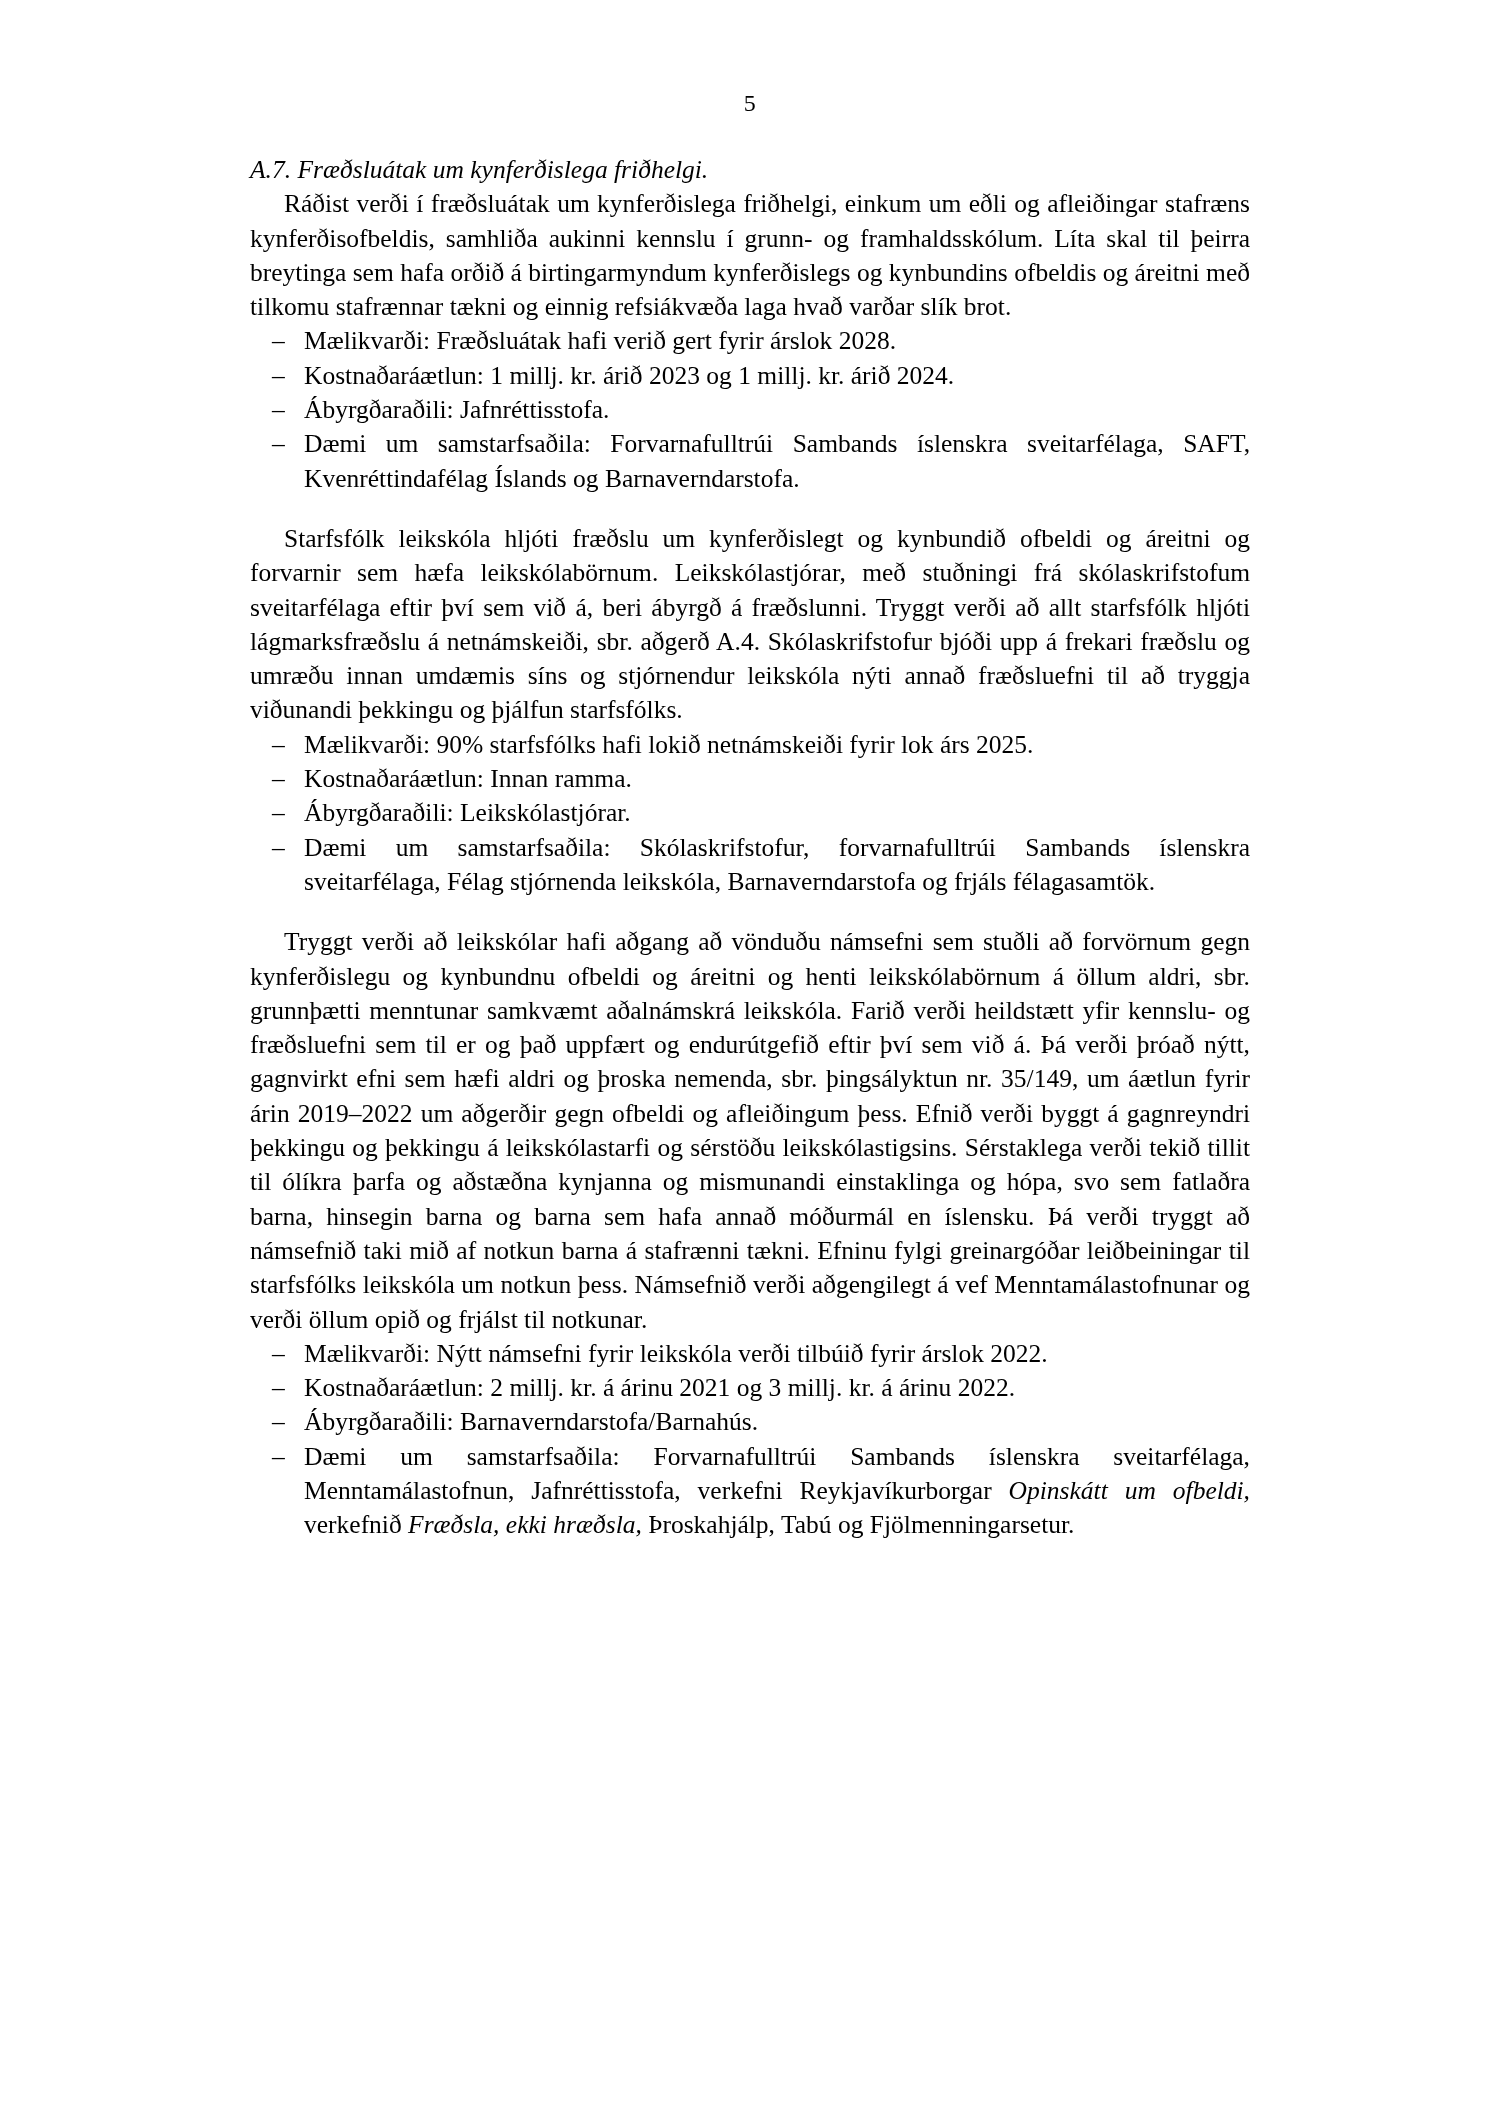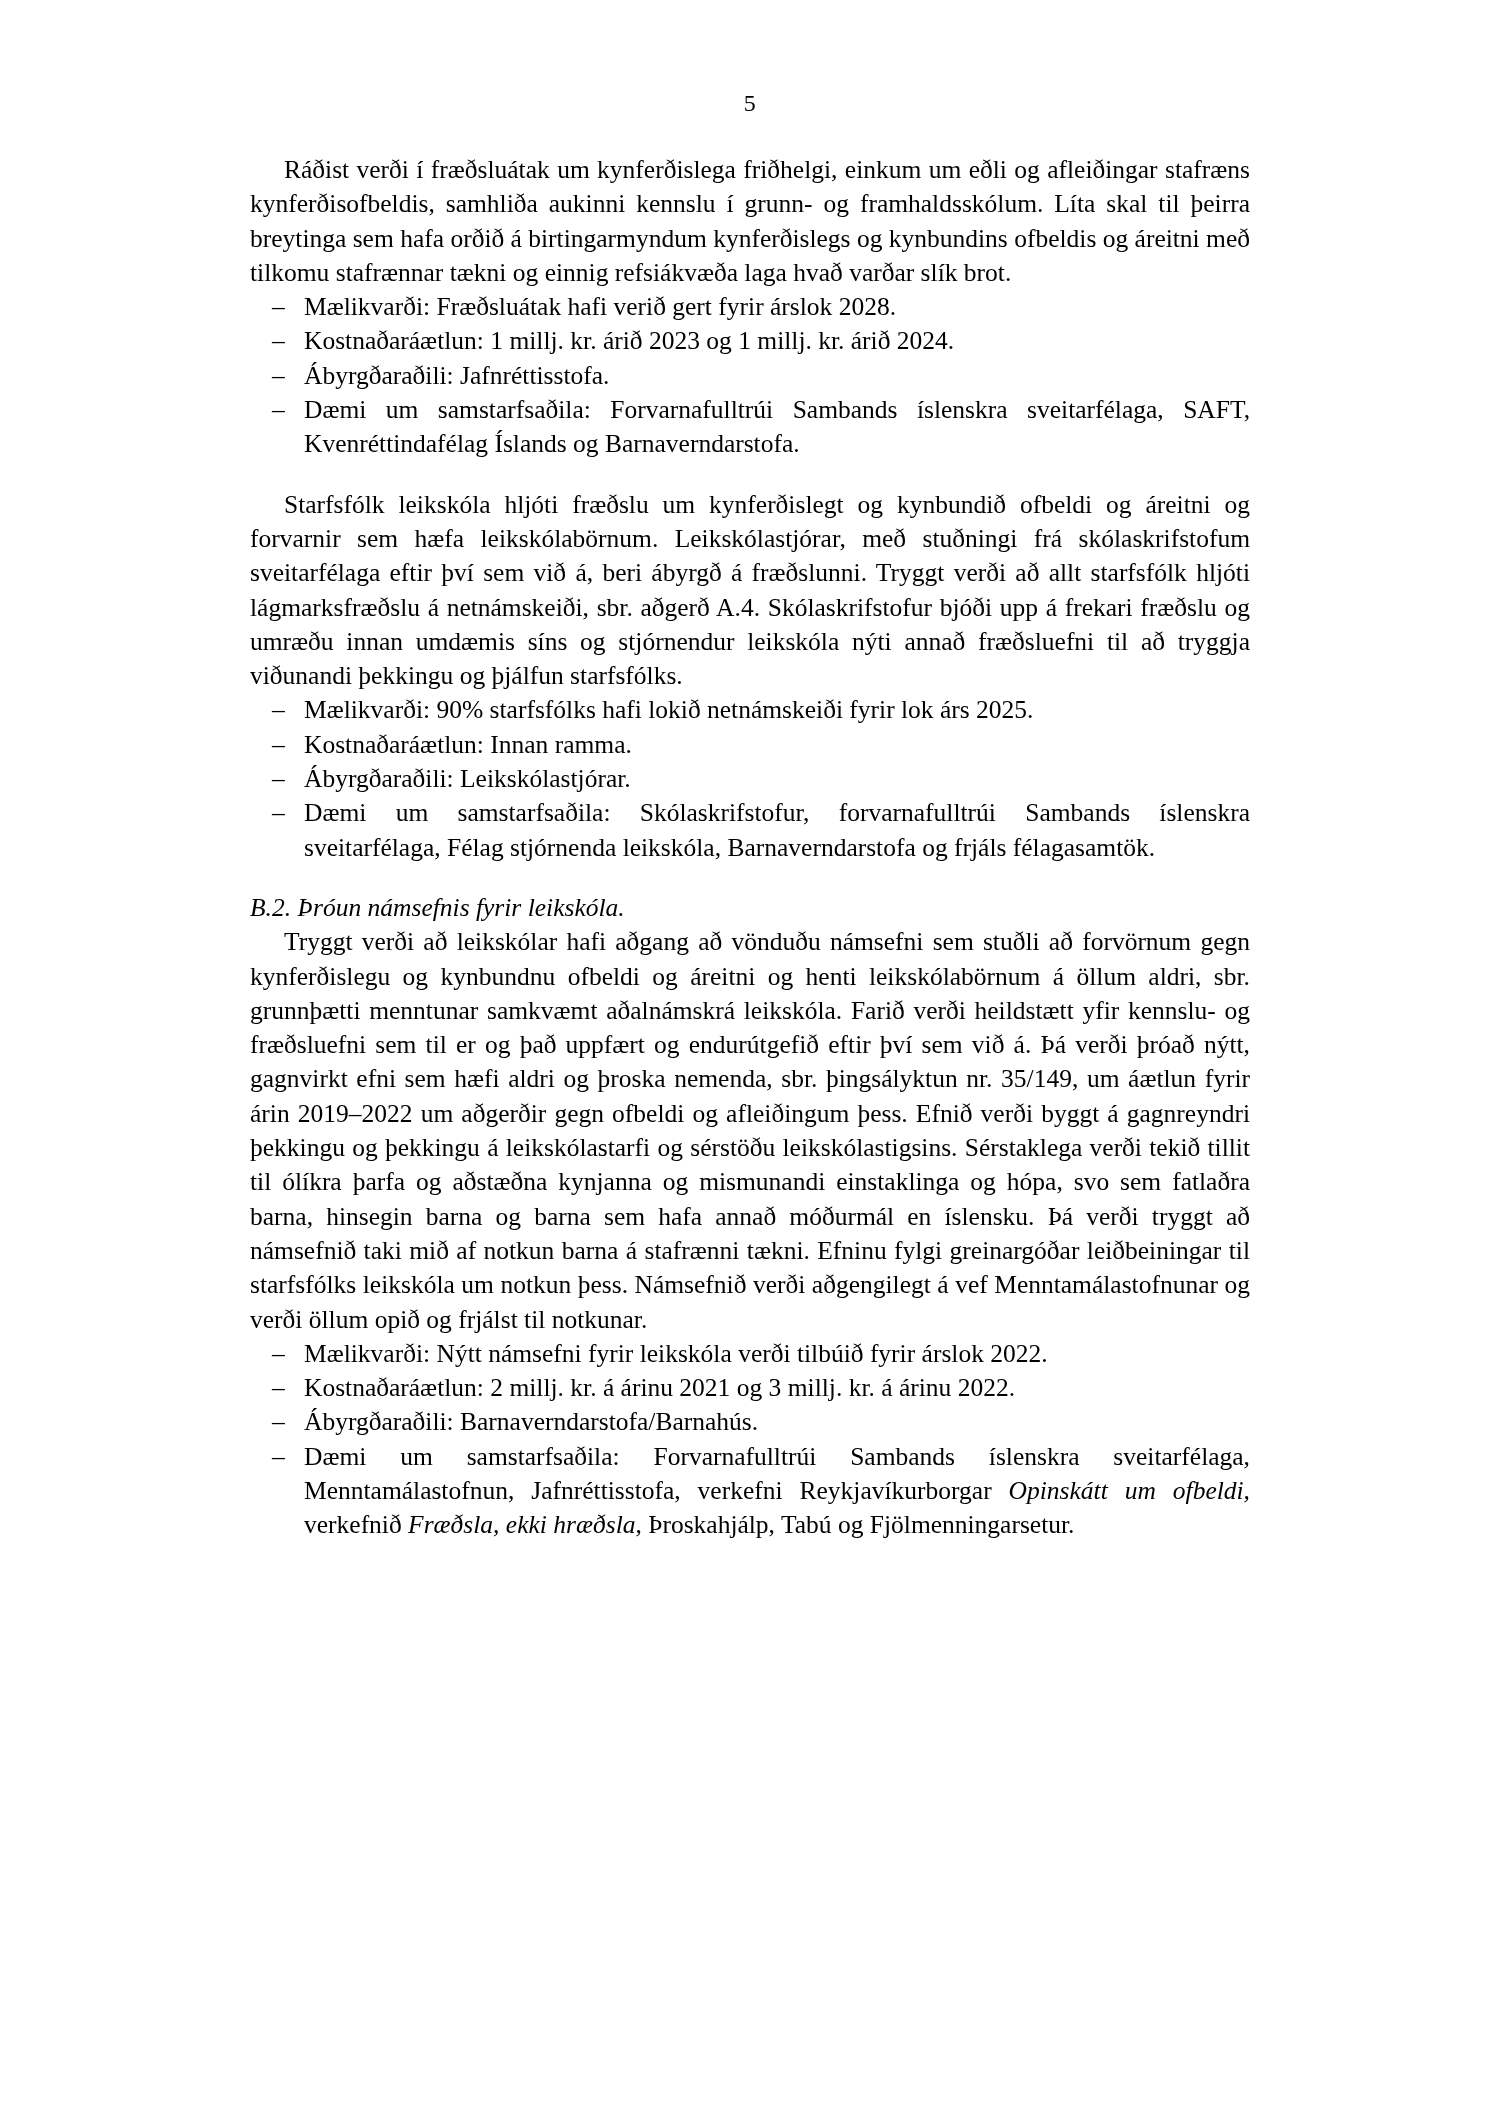--- a/index.html
+++ b/index.html
@@ -76,20 +76,21 @@
   .it { font-style: italic; margin-top: 35px; }
 </style>
 </head>
 <body>
 
 <div class="page">
   <div class="content">
 
     <div class="page-number">5</div>
 
+    <p class="heading-italic">A.7. Fræðsluátak um kynferðislega friðhelgi.</p>
     <p class="para-indent">Ráðist verði í fræðsluátak um kynferðislega friðhelgi, einkum um eðli og afleiðingar stafræns kynferðisofbeldis, samhliða aukinni kennslu í grunn- og framhaldsskólum. Líta skal til þeirra breytinga sem hafa orðið á birtingarmyndum kynferðislegs og kynbundins ofbeldis og áreitni með tilkomu stafrænnar tækni og einnig refsiákvæða laga hvað varðar slík brot.</p>
     <ul class="bullets">
       <li><span class="dash">–</span><span class="lbl">Mælikvarði:</span> <span>Fræðsluátak hafi verið gert fyrir árslok 2028.</span></li>
       <li><span class="dash">–</span><span class="lbl">Kostnaðaráætlun:</span> <span>1 millj. kr. árið 2023 og 1 millj. kr. árið 2024.</span></li>
       <li><span class="dash">–</span><span class="lbl">Ábyrgðaraðili:</span> <span>Jafnréttisstofa.</span></li>
       <li><span class="dash">–</span><span class="lbl">Dæmi um samstarfsaðila:</span> <span>Forvarnafulltrúi Sambands íslenskra sveitarfélaga, SAFT, Kvenréttindafélag Íslands og Barnaverndarstofa.</span></li>
     </ul>
 
     <div class="spacer-md"></div>
 
@@ -97,21 +98,20 @@
     <p class="para-indent">Starfsfólk leikskóla hljóti fræðslu um kynferðislegt og kynbundið ofbeldi og áreitni og forvarnir sem hæfa leikskólabörnum. Leikskólastjórar, með stuðningi frá skólaskrifstofum sveitarfélaga eftir því sem við á, beri ábyrgð á fræðslunni. Tryggt verði að allt starfsfólk hljóti lágmarksfræðslu á netnámskeiði, sbr. aðgerð A.4. Skólaskrifstofur bjóði upp á frekari fræðslu og umræðu innan umdæmis síns og stjórnendur leikskóla nýti annað fræðsluefni til að tryggja viðunandi þekkingu og þjálfun starfsfólks.</p>
     <ul class="bullets">
       <li><span class="dash">–</span><span class="lbl">Mælikvarði:</span> <span>90% starfsfólks hafi lokið netnámskeiði fyrir lok árs 2025.</span></li>
       <li><span class="dash">–</span><span class="lbl">Kostnaðaráætlun:</span> <span>Innan ramma.</span></li>
       <li><span class="dash">–</span><span class="lbl">Ábyrgðaraðili:</span> <span>Leikskólastjórar.</span></li>
       <li><span class="dash">–</span><span class="lbl">Dæmi um samstarfsaðila:</span> <span>Skólaskrifstofur, forvarnafulltrúi Sambands íslenskra sveitarfélaga, Félag stjórnenda leikskóla, Barnaverndarstofa og frjáls félagasamtök.</span></li>
     </ul>
 
     <div class="spacer-md"></div>
 
-    <p class="heading-italic">B.2. Þróun námsefnis fyrir leikskóla.</p>
     <p class="para-indent">Tryggt verði að leikskólar hafi aðgang að vönduðu námsefni sem stuðli að forvörnum gegn kynferðislegu og kynbundnu ofbeldi og áreitni og henti leikskólabörnum á öllum aldri, sbr. grunnþætti menntunar samkvæmt aðalnámskrá leikskóla. Farið verði heildstætt yfir kennslu- og fræðsluefni sem til er og það uppfært og endurútgefið eftir því sem við á. Þá verði þróað nýtt, gagnvirkt efni sem hæfi aldri og þroska nemenda, sbr. þingsályktun nr. 35/149, um áætlun fyrir árin 2019–2022 um aðgerðir gegn ofbeldi og afleiðingum þess. Efnið verði byggt á gagnreyndri þekkingu og þekkingu á leikskólastarfi og sérstöðu leikskólastigsins. Sérstaklega verði tekið tillit til ólíkra þarfa og aðstæðna kynjanna og mismunandi einstaklinga og hópa, svo sem fatlaðra barna, hinsegin barna og barna sem hafa annað móðurmál en íslensku. Þá verði tryggt að námsefnið taki mið af notkun barna á stafrænni tækni. Efninu fylgi greinargóðar leiðbeiningar til starfsfólks leikskóla um notkun þess. Námsefnið verði aðgengilegt á vef Menntamálastofnunar og verði öllum opið og frjálst til notkunar.</p>
     <ul class="bullets">
       <li><span class="dash">–</span><span class="lbl">Mælikvarði:</span> <span>Nýtt námsefni fyrir leikskóla verði tilbúið fyrir árslok 2022.</span></li>
       <li><span class="dash">–</span><span class="lbl">Kostnaðaráætlun:</span> <span>2 millj. kr. á árinu 2021 og 3 millj. kr. á árinu 2022.</span></li>
       <li><span class="dash">–</span><span class="lbl">Ábyrgðaraðili:</span> <span>Barnaverndarstofa/Barnahús.</span></li>
       <li><span class="dash">–</span><span class="lbl">Dæmi um samstarfsaðila:</span> <span id="rich-bullet"> <span>Forvarnafulltrúi Sambands íslenskra sveitarfélaga, Menntamálastofnun, Jafnréttisstofa, verkefni Reykjavíkurborgar </span><span class="it">Opinskátt um ofbeldi,</span><span> verkefnið </span><span class="it">Fræðsla, ekki hræðsla,</span><span> Þroskahjálp, Tabú og Fjölmenningarsetur.</span></span></li>
     </ul>
 
   </div>
 </div>

